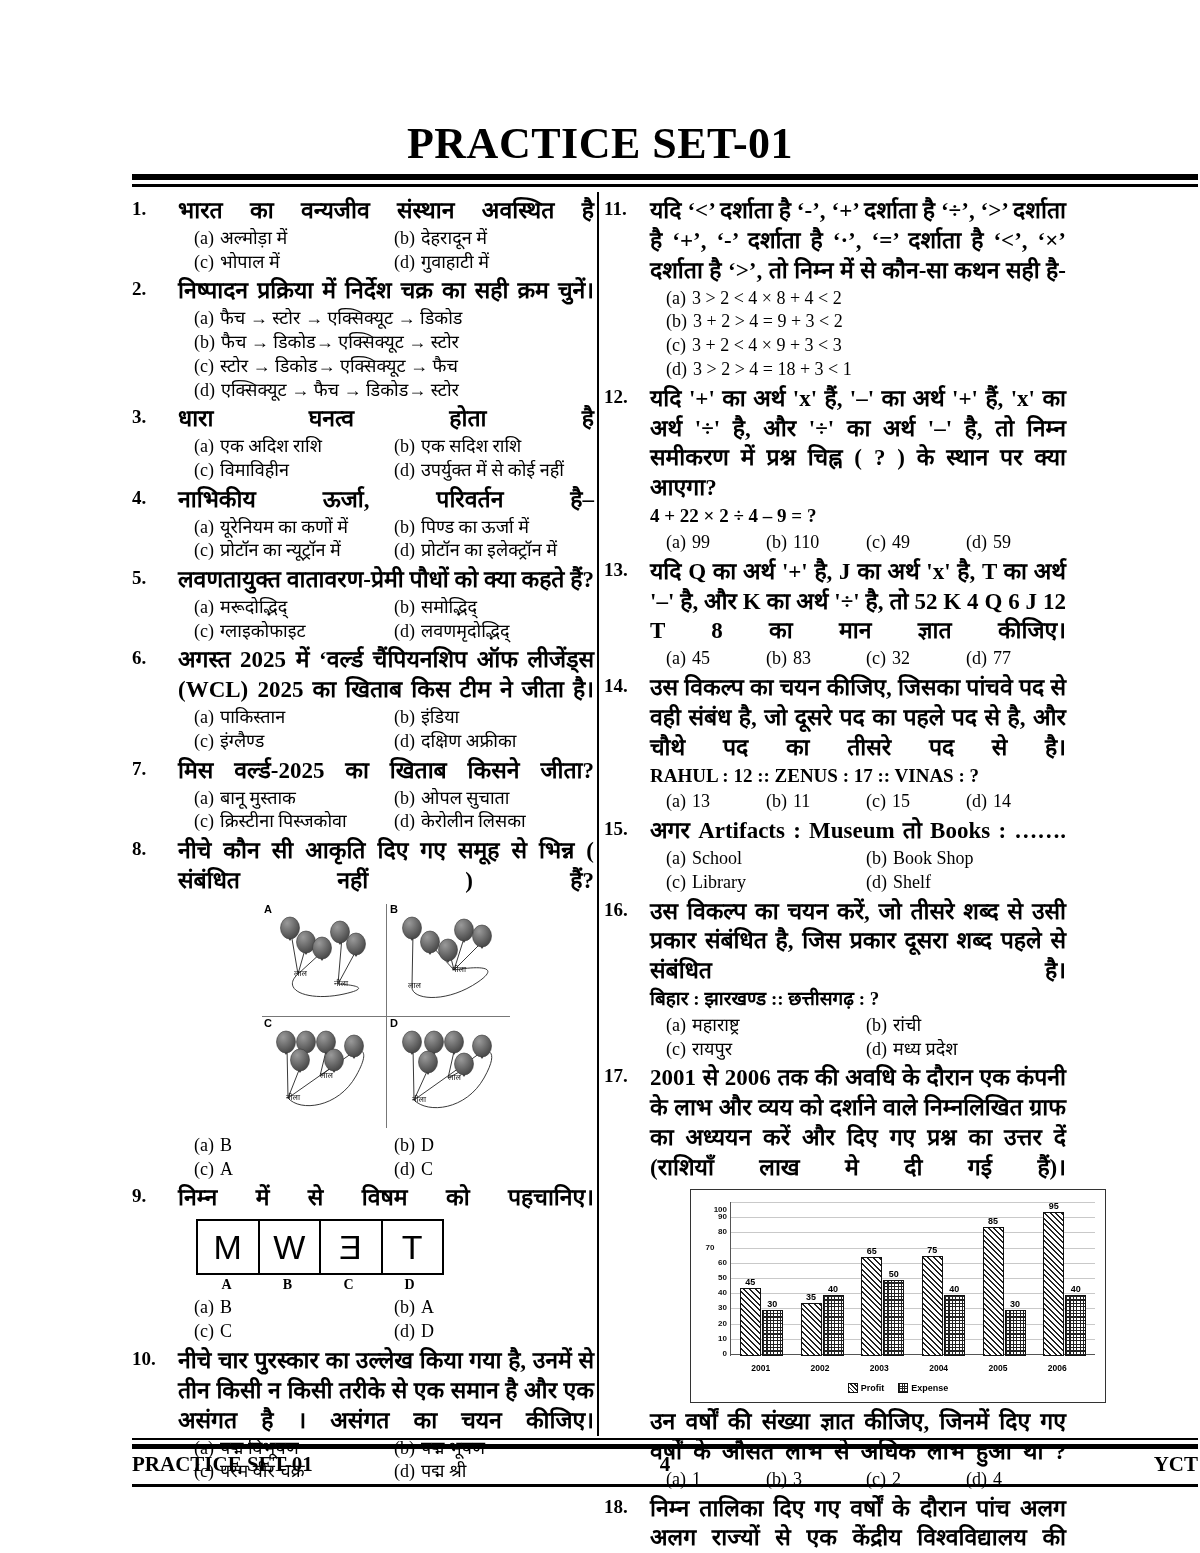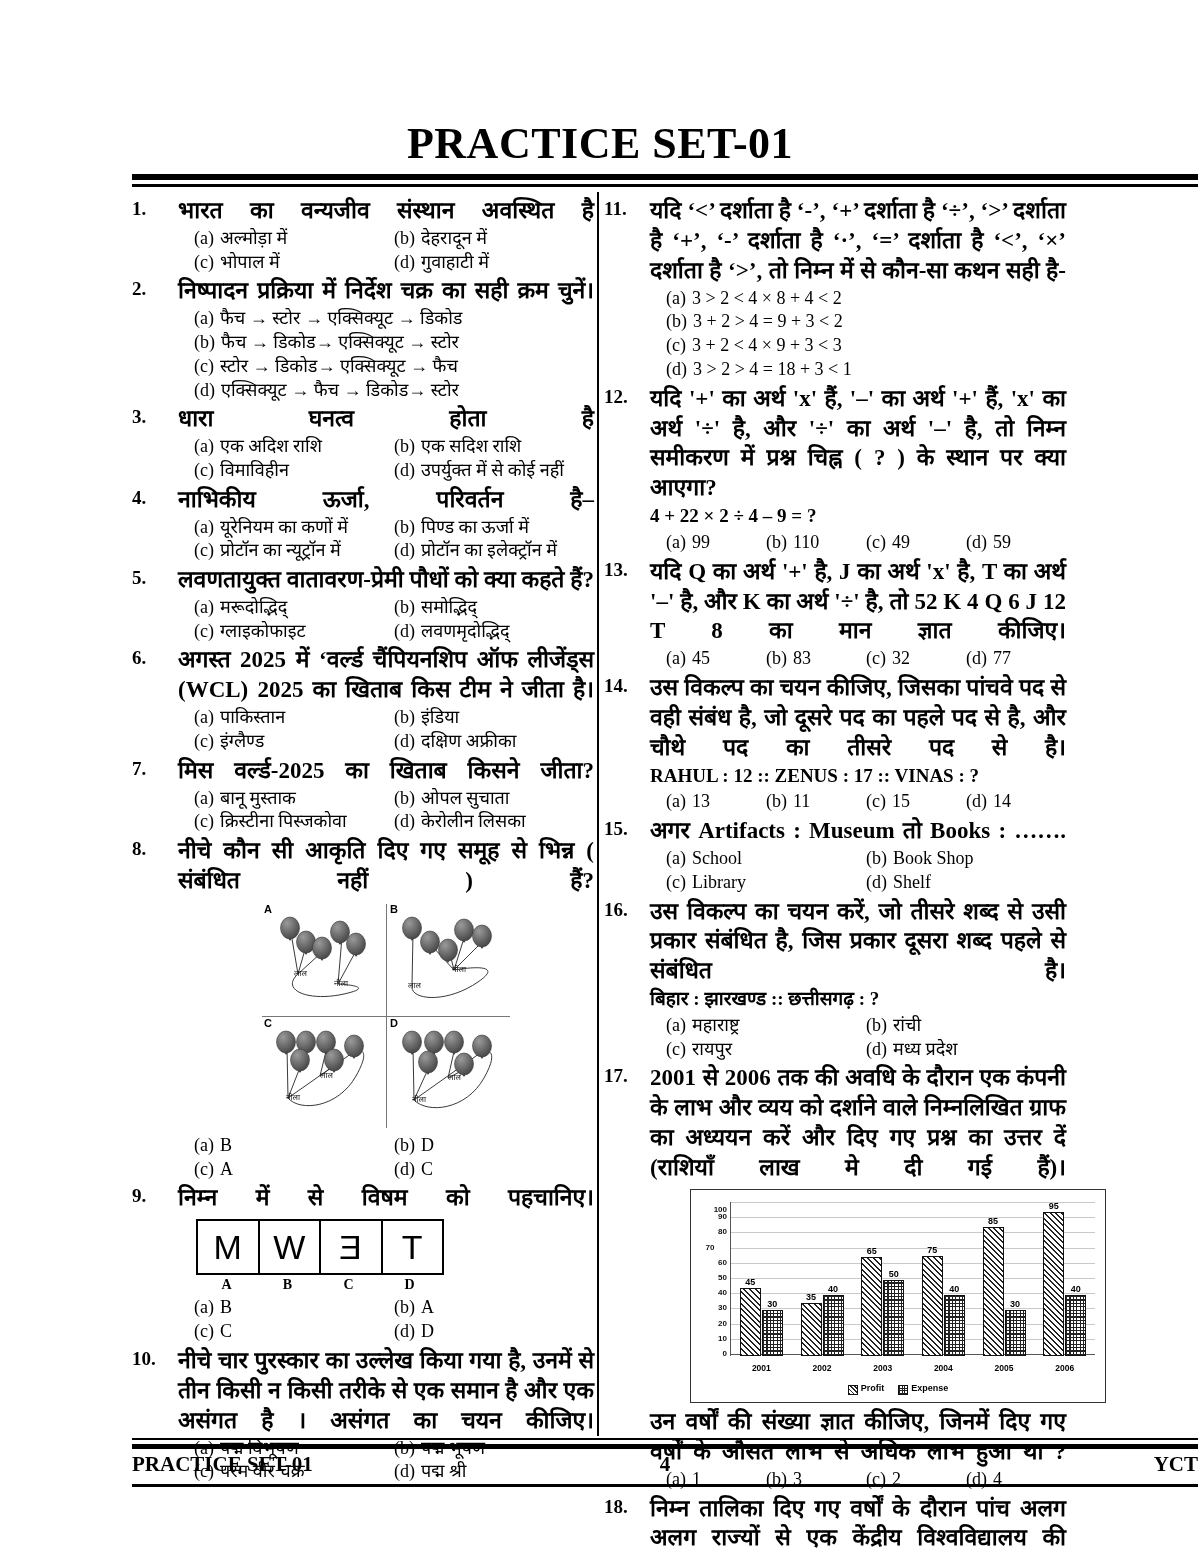--- a/index.html
+++ b/index.html
@@ -254,42 +254,42 @@
     position: absolute;
     left: 50%;
     transform: translateX(-50%);
     top: -12px;
     font-size: 9px;
     font-weight: bold;
     color: #000;
   }
   .xticks {
     position: absolute;
-    left: 40px; right: 10px;
+    left: 40px; right: 18px;
     bottom: 28px;
     display: flex;
   }
   .xticks span {
     flex: 1 1 0;
     text-align: center;
     font-size: 8.5px;
     font-weight: bold;
   }
   .legend {
     position: absolute;
     left: 0; right: 0;
     bottom: 7px;
     display: flex;
     justify-content: center;
     gap: 14px;
     font-size: 9px;
     font-weight: bold;
     align-items: center;
   }
-  .legend .item { display: flex; align-items: flex-end; gap: 3px; }
+  .legend .item { display: flex; align-items: flex-start; gap: 3px; }
   .swatch {
     width: 8px; height: 8px;
     border: 1px solid #111;
     display: inline-block;
   }
   .swatch.profit {
     background-image: repeating-linear-gradient(45deg, #222 0 1.2px, #fff 1.2px 3px);
   }
   .swatch.expense {
     background-image:

